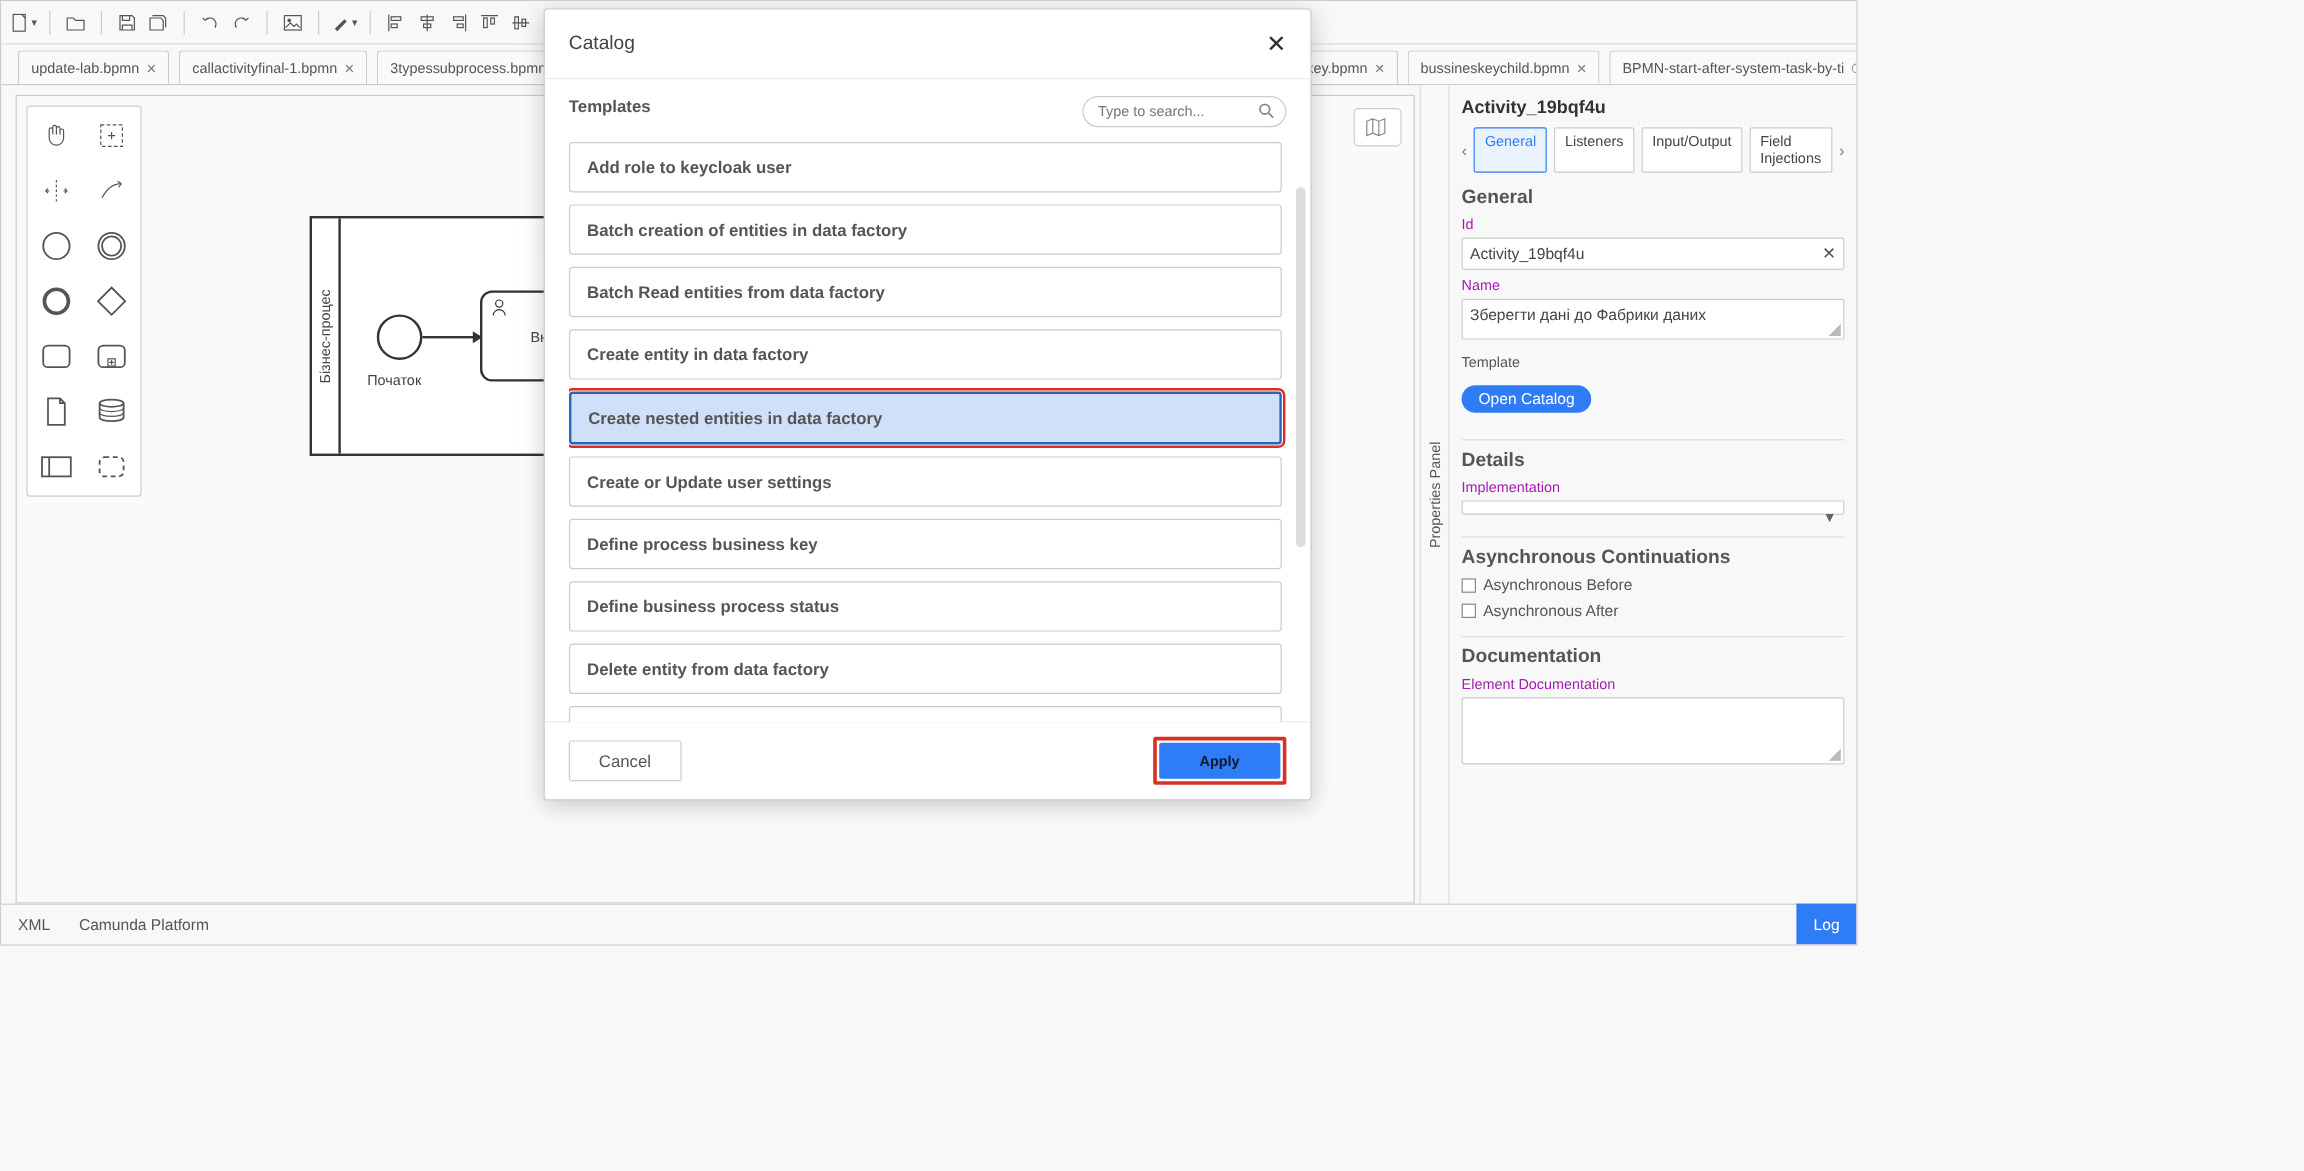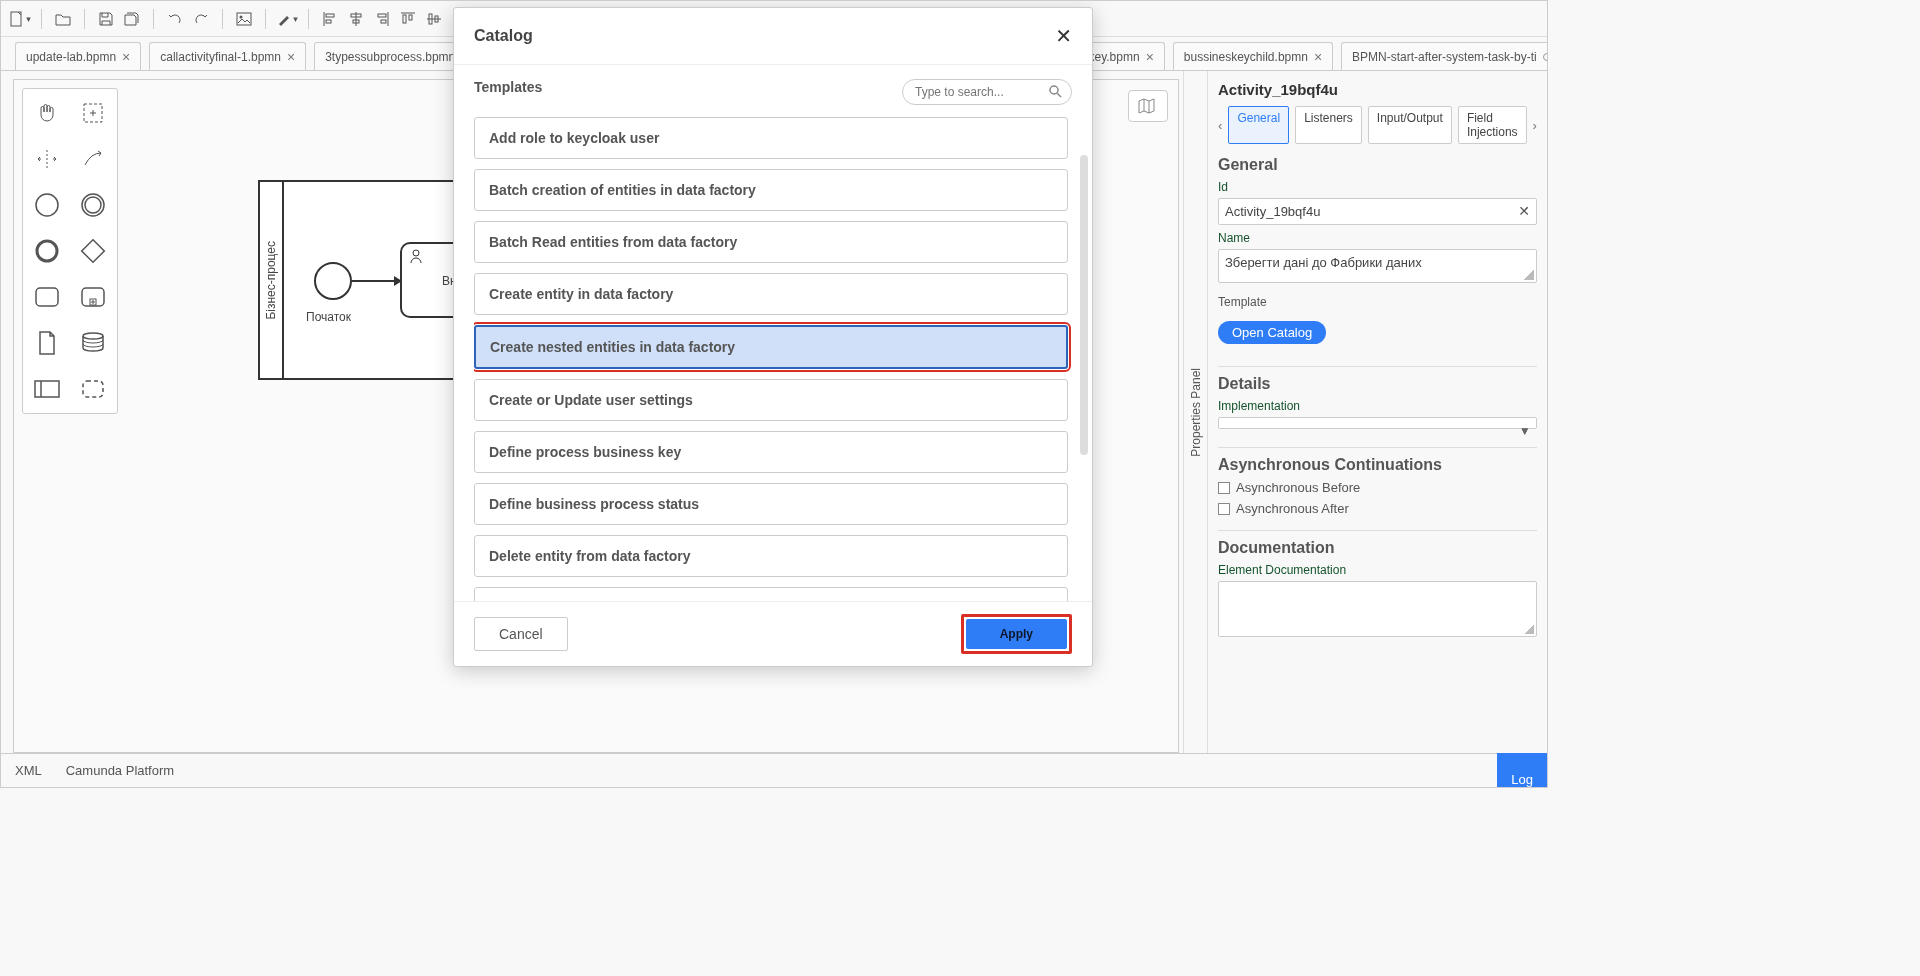--- a/index.html
+++ b/index.html
@@ -16,21 +16,21 @@
 .canvas-area { flex:1; position:relative; background:#fafafa; border:1px solid #ccc; margin:8px 4px 0 12px; overflow:hidden;}
 .right-strip { width:24px; background:#f8f8f8; border-left:1px solid #ddd; display:flex; align-items:center; justify-content:center;}
 .right-strip span { writing-mode:vertical-rl; transform:rotate(180deg); font-size:12px; color:#555;}
 .right-panel { width:340px; background:#f8f8f8; border-left:1px solid #ddd; padding:4px 10px 10px 10px; overflow:hidden;}
 .rp-title { font-size:15px; font-weight:bold; color:#333; padding:6px 0 8px 0;}
 .rp-tabs { display:flex; align-items:center; gap:6px; margin-bottom:12px;}
 .rp-tab { background:#fff; border:1px solid #ccc; border-radius:2px; padding:4px 8px; font-size:12px; color:#444;}
 .rp-tab.active { border-color:#2f7df6; color:#2f7df6; background:#eaf2fd;}
 .rp-chevron { width:16px; text-align:center; color:#777;}
 .rp-section-title { font-size:16px; font-weight:bold; color:#555; margin:8px 0 6px 0;}
-.rp-label { font-size:12px; color:#14532d; margin:6px 0 4px 0;}
+.rp-label { font-size:12px; color:#a21caf; margin:6px 0 4px 0;}
 .rp-input { width:100%; border:1px solid #ccc; border-radius:2px; padding:5px 6px; font-size:13px; background:#fff; position:relative;}
 .rp-input .xmark { position:absolute; right:6px; top:4px; font-size:14px; color:#555;}
 .rp-textarea-resize { position:absolute; right:2px; bottom:2px; width:10px; height:10px; background:linear-gradient(135deg, transparent 50%, #bbb 50%);}
 .rp-btn-catalog { background:#2f7df6; color:#fff; border:none; border-radius:14px; padding:4px 14px; font-size:13px; margin:8px 0 14px 0;}
 .rp-divider { height:1px; background:#ddd; margin:8px 0;}
 .rp-select { width:100%; border:1px solid #ccc; border-radius:2px; padding:5px 6px; font-size:13px; background:#fff; appearance:none; position:relative;}
 .rp-select::after { content:"▾"; position:absolute; right:8px; top:5px; color:#666;}
 .rp-check-row { display:flex; align-items:center; gap:6px; margin:6px 0; font-size:13px; color:#555;}
 .rp-check { width:12px; height:12px; border:1px solid #888; background:#fff;}
 .rp-field-area { width:100%; height:56px; border:1px solid #ccc; background:#fff; border-radius:2px; position:relative;}
@@ -43,38 +43,38 @@
 .start-evt { position:absolute; left:54px; top:80px; width:38px; height:38px; border:2px solid #333; border-radius:50%; background:#fff;}
 .start-label { position:absolute; left:46px; top:128px; font-size:12px;}
 .task-box { position:absolute; left:140px; top:60px; width:110px; height:76px; border:2px solid #333; border-radius:10px; background:#fff;}
 .task-user { position:absolute; left:6px; top:4px; font-size:14px;}
 .task-label { position:absolute; left:40px; top:30px; font-size:12px;}
 .flow-line { position:absolute; left:92px; top:98px; width:48px; height:2px; background:#333;}
 .flow-line::after { content:""; position:absolute; right:-2px; top:-4px; border-left:8px solid #333; border-top:5px solid transparent; border-bottom:5px solid transparent;}
 .minimap-btn { position:absolute; right:10px; top:10px; width:40px; height:32px; border:1px solid #ccc; border-radius:4px; background:#fff; display:flex; align-items:center; justify-content:center;}
 .modal { position:absolute; left:452px; top:6px; width:640px; height:660px; background:#fff; border:1px solid #ccc; border-radius:3px; box-shadow:0 4px 20px rgba(0,0,0,0.2); z-index:10; display:flex; flex-direction:column;}
 .modal-header { padding:16px 20px; border-bottom:1px solid #eee; display:flex; align-items:center; justify-content:space-between;}
-.modal-title { font-size:16px; font-weight:bold; color:#444;}
+.modal-title { font-size:16px; font-weight:normal; color:#444;}
 .modal-close { font-size:20px; color:#333;}
 .modal-body { flex:1; padding:14px 20px 0 20px; overflow:hidden; position:relative;}
 .templates-head { display:flex; align-items:flex-start; justify-content:space-between; margin-bottom:12px;}
 .templates-label { font-size:14px; font-weight:bold; color:#555;}
 .search-wrap { position:relative; }
 .search-input { border:1px solid #ccc; border-radius:14px; padding:5px 28px 5px 12px; font-size:12px; width:170px;}
 .search-icon { position:absolute; right:10px; top:6px; color:#888; font-size:13px;}
 .tpl-list { height:500px; overflow-y:auto; padding-right:4px;}
 .tpl-item { border:1px solid #ccc; border-radius:3px; padding:12px 14px; margin-bottom:10px; font-size:14px; font-weight:bold; color:#555; background:#fff;}
 .tpl-item.selected { background:#cfe0f8; border:2px solid #2f63b7; outline:2px solid #d93025; outline-offset:1px; }
 .modal-footer { padding:12px 20px; display:flex; justify-content:space-between; gap:16px; border-top:1px solid #eee; align-items:center;}
 .btn-cancel { border:1px solid #ccc; background:#fff; padding:8px 24px; font-size:14px; color:#555; border-radius:2px;}
 .btn-apply-wrap { border:3px solid #d93025; padding:2px; border-radius:2px;}
 .btn-apply { background:#2f7df6; color:#0f172a; border:none; padding:8px 34px; font-size:12px; font-weight:bold; border-radius:2px;}
 .body-scrollbar { position:absolute; right:4px; top:90px; width:8px; height:300px; background:#ddd; border-radius:4px;}
 .statusbar { position:absolute; left:0; right:0; bottom:0; height:34px; background:#f8f8f8; border-top:1px solid #ccc; display:flex; align-items:center; padding:12px 14px; gap:24px; font-size:13px; color:#555;}
-.log-btn { position:absolute; right:0; bottom:0; height:34px; background:#2f7df6; color:#fff; padding:0 14px; display:flex; align-items:flex-end; font-size:13px;}
+.log-btn { position:absolute; right:0; bottom:0; height:34px; background:#2f7df6; color:#fff; padding:0 14px; display:flex; align-items:center; font-size:13px;}
 svg { display:block; }
 </style>
 </head>
 <body>
 
 <div class="toolbar">
   <div class="tb-btn">
       <svg width="16" height="16">
         <rect x="2" y="1" width="10" height="14" fill="none" stroke="#555"></rect>
         <path d="M9 1 L12 4" stroke="#555"></path>

